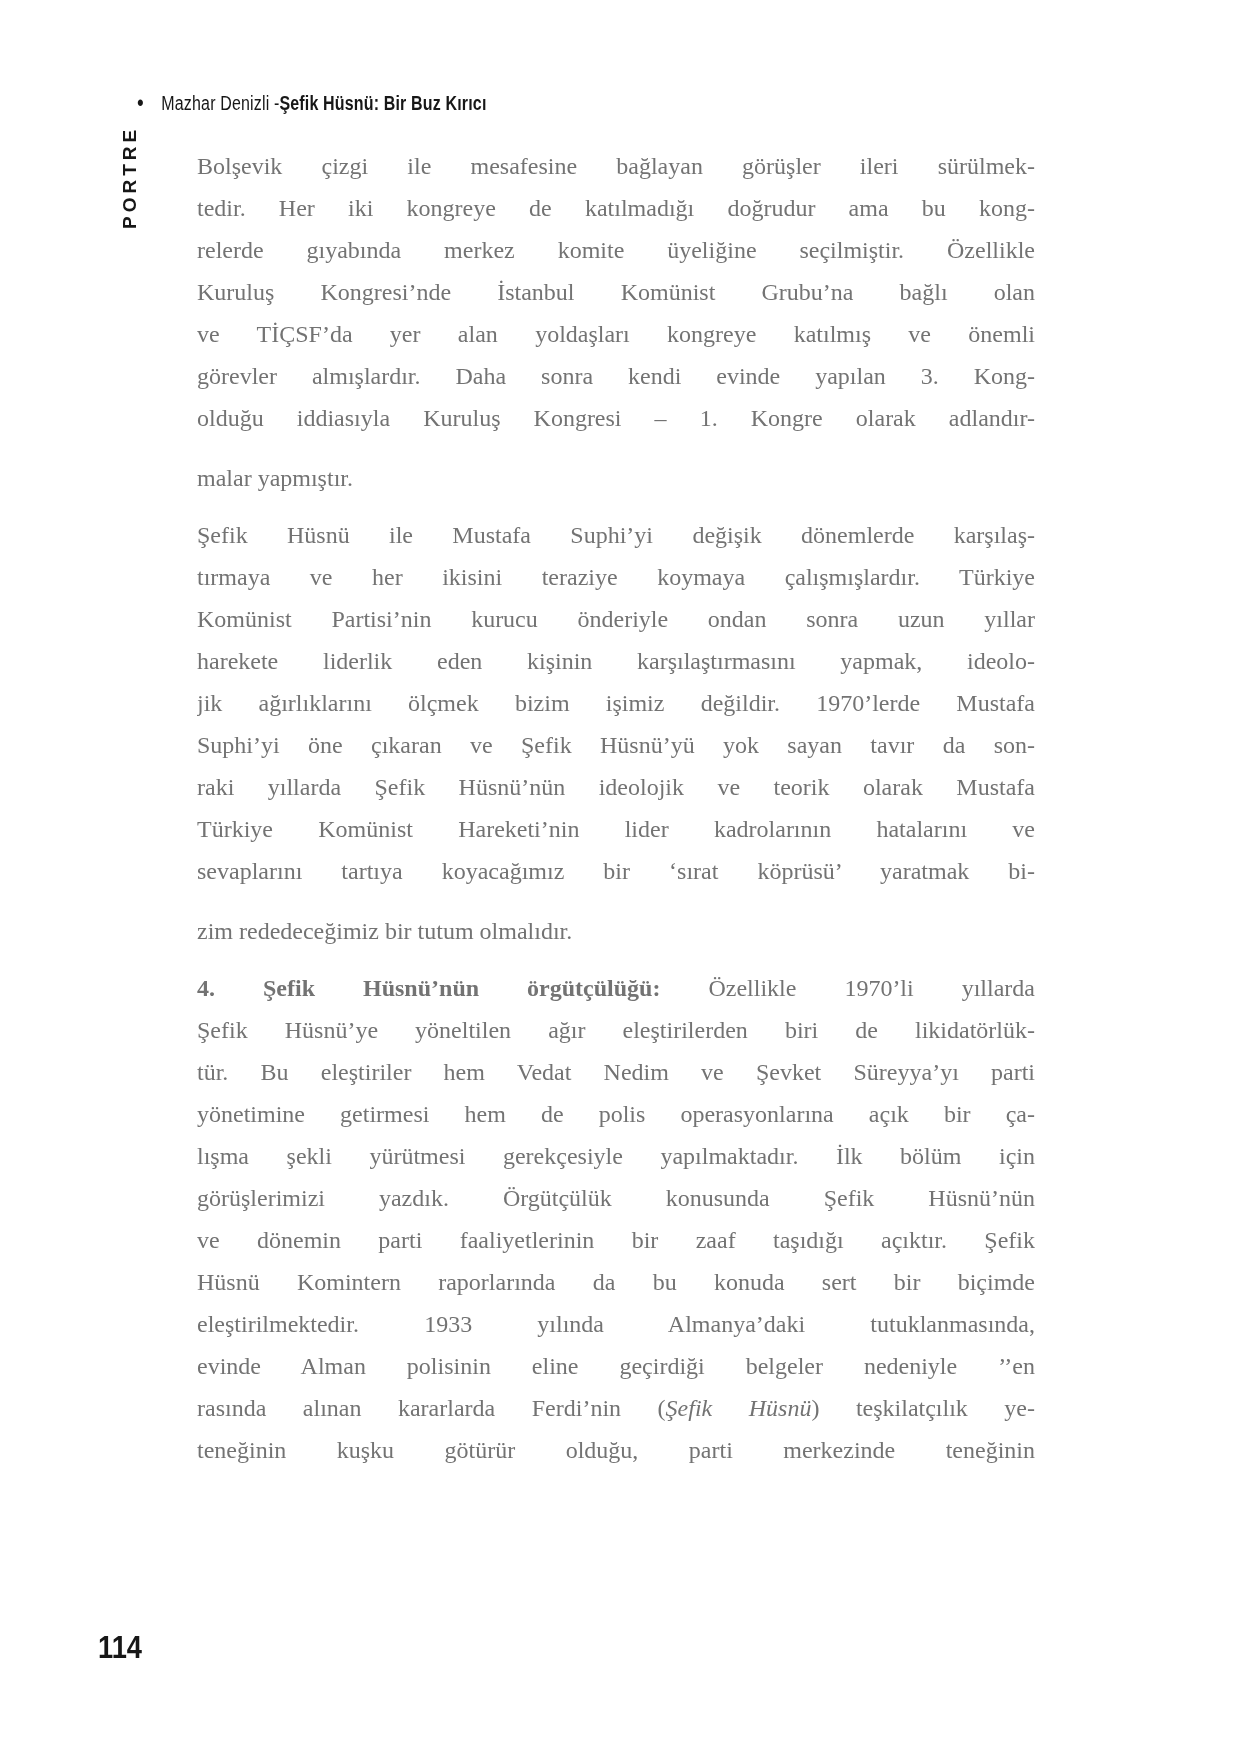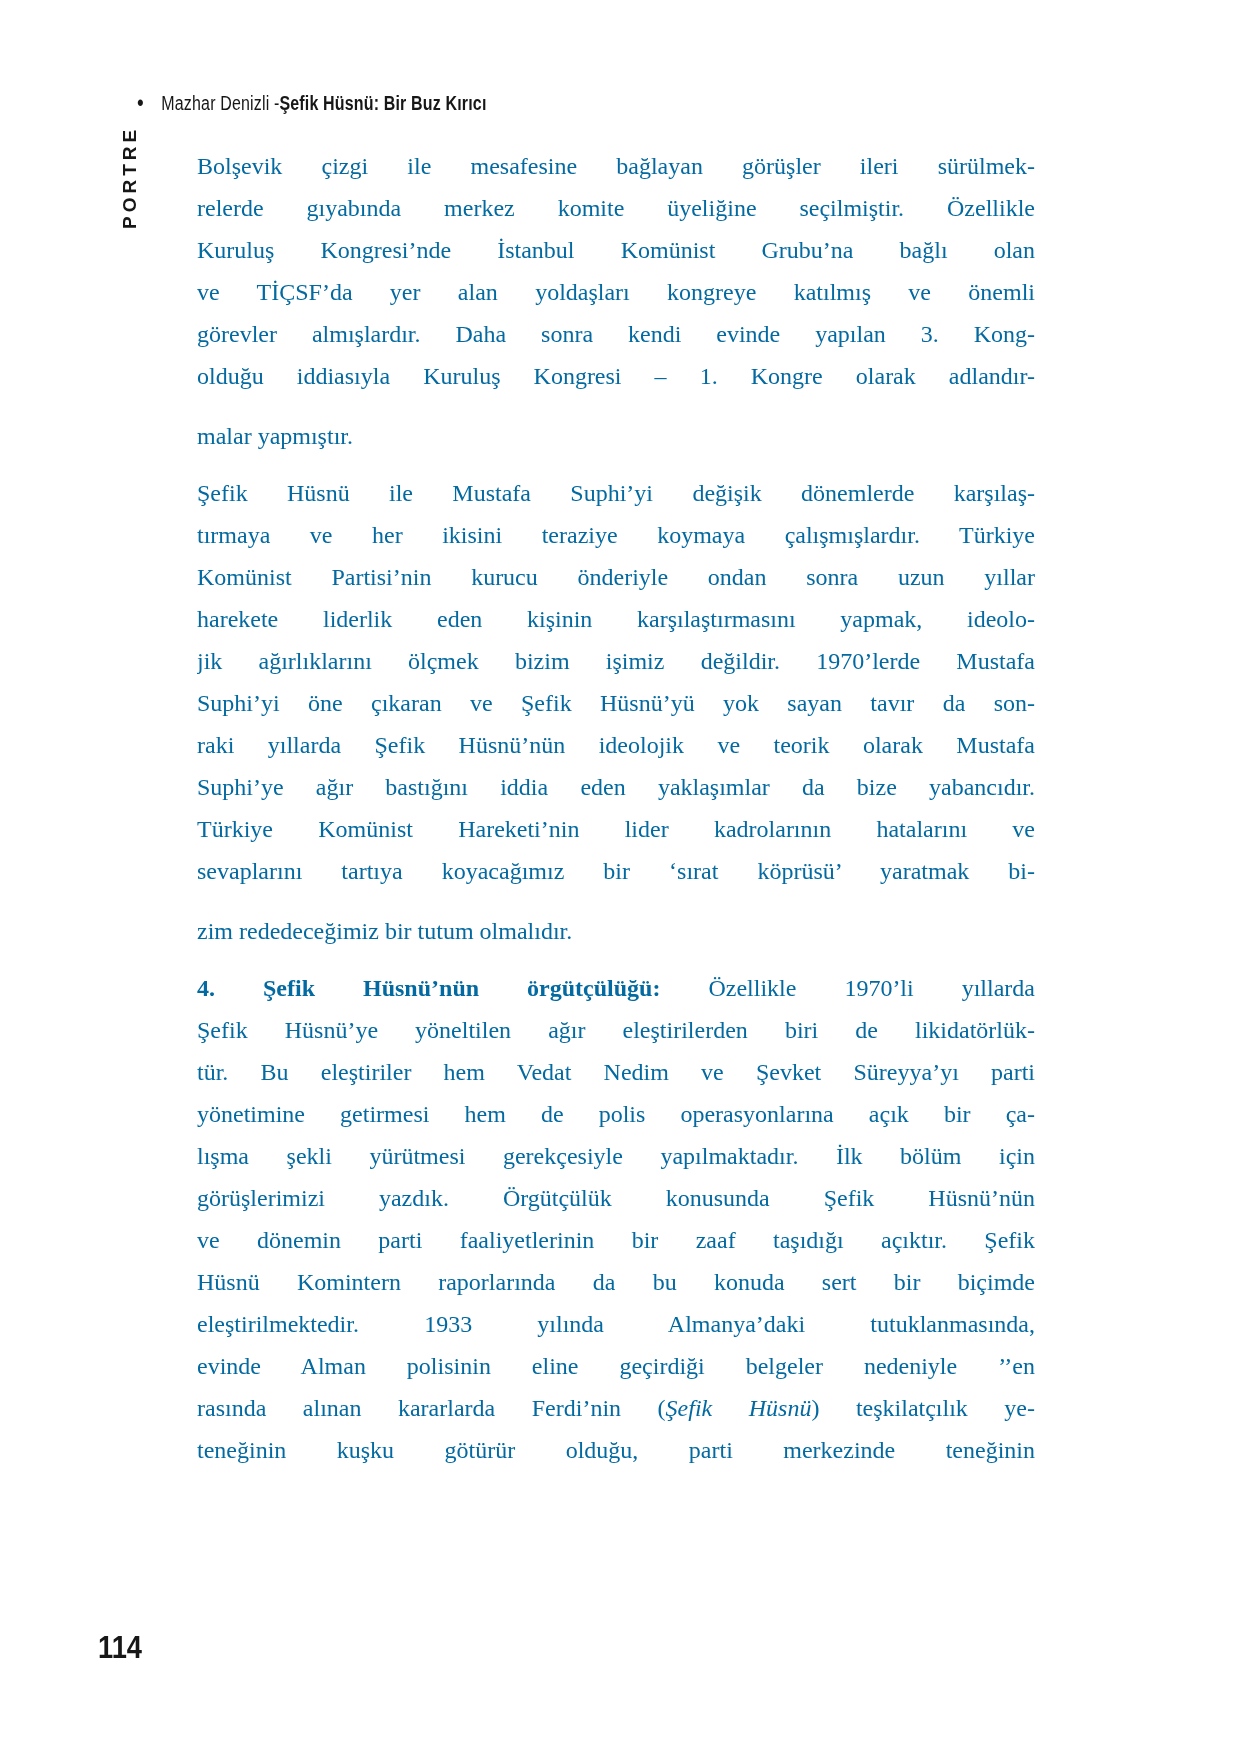--- a/index.html
+++ b/index.html
@@ -16,21 +16,21 @@
   .header .booktitle{font-weight:bold;letter-spacing:0.2px;}
 
   
   .portre{position:absolute;left:119px;top:229px;transform:rotate(-90deg);
           transform-origin:0 0;font-family:"Liberation Sans",sans-serif;
           font-weight:bold;font-size:19px;letter-spacing:4px;color:#171717;
           white-space:nowrap;}
 
   
   .textblock{position:absolute;left:197px;top:145px;width:838px;
-             font-size:24px;line-height:42px;color:#0369a1;}
+             font-size:24px;line-height:42px;color:#737373;}
   .para{margin:0;padding:0;}
   .para + .para{margin-top:15px;}
   .line{height:42px;overflow:hidden;text-align:justify;text-align-last:justify;}
   .line.end{text-align-last:left;margin-top:18px;}
   .b{font-weight:bold;}
   .i{font-style:italic;}
 
   
   .pagenum{position:absolute;left:98px;top:1630px;
            font-family:"Liberation Sans",sans-serif;font-weight:bold;
@@ -46,37 +46,37 @@
     <span class="author">Mazhar Denizli - </span>
     <span class="booktitle">Şefik Hüsnü: Bir Buz Kırıcı</span>
   </div>
 
   <div class="portre">PORTRE</div>
 
   <main class="textblock">
 
     <section class="para">
       <div class="line">Bolşevik çizgi ile mesafesine bağlayan görüşler ileri sürülmek-</div>
+      <div class="line">tedir. Her iki kongreye de katılmadığı doğrudur ama bu kong-</div>
       <div class="line">relerde gıyabında merkez komite üyeliğine seçilmiştir. Özellikle</div>
       <div class="line">Kuruluş Kongresi’nde İstanbul Komünist Grubu’na bağlı olan</div>
       <div class="line">ve TİÇSF’da yer alan yoldaşları kongreye katılmış ve önemli</div>
       <div class="line">görevler almışlardır. Daha sonra kendi evinde yapılan 3. Kong-</div>
       <div class="line">olduğu iddiasıyla Kuruluş Kongresi – 1. Kongre olarak adlandır-</div>
       <div class="line end">malar yapmıştır.</div>
     </section>
 
     <section class="para">
       <div class="line">Şefik Hüsnü ile Mustafa Suphi’yi değişik dönemlerde karşılaş-</div>
       <div class="line">tırmaya ve her ikisini teraziye koymaya çalışmışlardır. Türkiye</div>
       <div class="line">Komünist Partisi’nin kurucu önderiyle ondan sonra uzun yıllar</div>
       <div class="line">harekete liderlik eden kişinin karşılaştırmasını yapmak, ideolo-</div>
       <div class="line">jik ağırlıklarını ölçmek bizim işimiz değildir. 1970’lerde Mustafa</div>
       <div class="line">Suphi’yi öne çıkaran ve Şefik Hüsnü’yü yok sayan tavır da son-</div>
       <div class="line">raki yıllarda Şefik Hüsnü’nün ideolojik ve teorik olarak Mustafa</div>
-      <div class="line">Suphi’ye ağır bastığını iddia eden yaklaşımlar da bize yabancıdır.</div>
       <div class="line">Türkiye Komünist Hareketi’nin lider kadrolarının hatalarını ve</div>
       <div class="line">sevaplarını tartıya koyacağımız bir ‘sırat köprüsü’ yaratmak bi-</div>
       <div class="line end">zim rededeceğimiz bir tutum olmalıdır.</div>
     </section>
 
     <section class="para">
       <div class="line">
         <span class="b">4. Şefik Hüsnü’nün örgütçülüğü: </span><span>Özellikle 1970’li yıllarda</span>
       </div>
       <div class="line">Şefik Hüsnü’ye yöneltilen ağır eleştirilerden biri de likidatörlük-</div>

